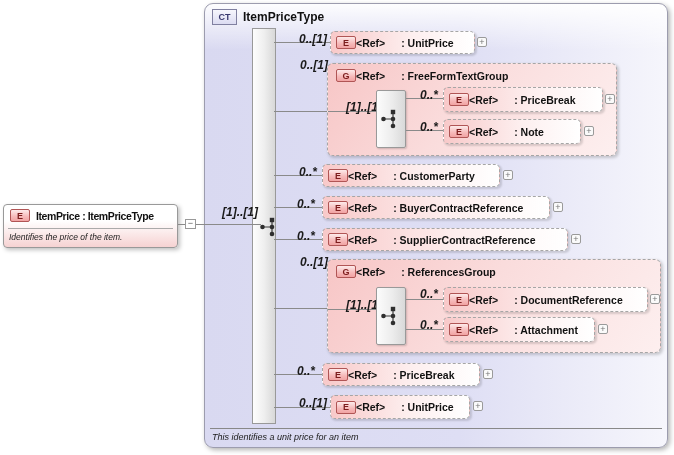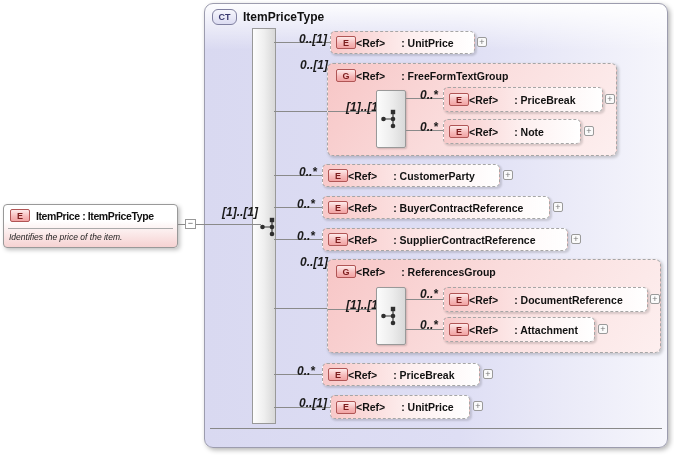--- a/index.html
+++ b/index.html
@@ -37,21 +37,21 @@
            box-shadow:1px 1px 2px rgba(0,0,0,0.18);
            display:flex;align-items:center;justify-content:center;}
 
   
   .ct-container{position:absolute;left:204px;top:3px;width:464px;height:445px;box-sizing:border-box;
                 border:1px solid #9c9cae;border-radius:9px;
                 background-image:linear-gradient(to bottom,rgba(255,255,255,0.95),rgba(255,255,255,0) 46px),
                                  linear-gradient(to right,#d9d9f1 0%,#dedef4 55%,#f6f6fc 100%);
                 box-shadow:2px 2px 5px rgba(0,0,0,0.3);}
   .ct-badge{position:absolute;left:7px;top:5px;width:25px;height:16px;box-sizing:border-box;
-            border:1px solid #8080a0;border-radius:6px;display:flex;align-items:center;justify-content:center;
+            border:1px solid #8080a0;border-radius:0;display:flex;align-items:center;justify-content:center;
             background:linear-gradient(to bottom,#f6f6fc,#dcdcf2);
             color:#39396e;font-size:9px;font-weight:bold;}
   .ct-title{position:absolute;left:38px;top:6px;font-size:12px;font-weight:bold;color:#111;}
   .seqbar{position:absolute;left:47px;top:24px;width:24px;height:396px;box-sizing:border-box;
           border:1px solid #999;
           background:linear-gradient(to right,#fdfdfd 0%,#efefef 50%,#d8d8d8 100%);}
   .mg-icon{position:absolute;width:24px;height:24px;}
   .footer-line{position:absolute;left:5px;top:424px;width:452px;height:1px;background:#888;}
   .footer-text{position:absolute;left:7px;top:428px;font-size:9px;font-style:italic;color:#1a1a1a;white-space:nowrap;}
 
@@ -228,18 +228,19 @@
 
     <svg class="mg-icon" style="left:53px;top:211px;" viewBox="0 0 24 24">
       <path d="M4.5 12 H14 M14 5 V19" stroke="#3c3c3c" stroke-width="1.2" fill="none"></path>
       <circle cx="4.5" cy="12" r="2.3" fill="#2e2e2e"></circle>
       <rect x="11.8" y="2.8" width="4.4" height="4.4" fill="#2e2e2e"></rect>
       <circle cx="14" cy="12" r="2.3" fill="#2e2e2e"></circle>
       <circle cx="14" cy="19" r="2.3" fill="#2e2e2e"></circle>
     </svg>
 
     <div class="footer-line"></div>
+    <div class="footer-text">This identifies a unit price for  an item</div>
   </div>
 
   <div class="hline" style="left:196px;top:224px;width:65px;"></div>
   <div class="card-label" style="left:222px;top:205px;">[1]..[1]</div>
 
 </div>
 
 </body></html>

